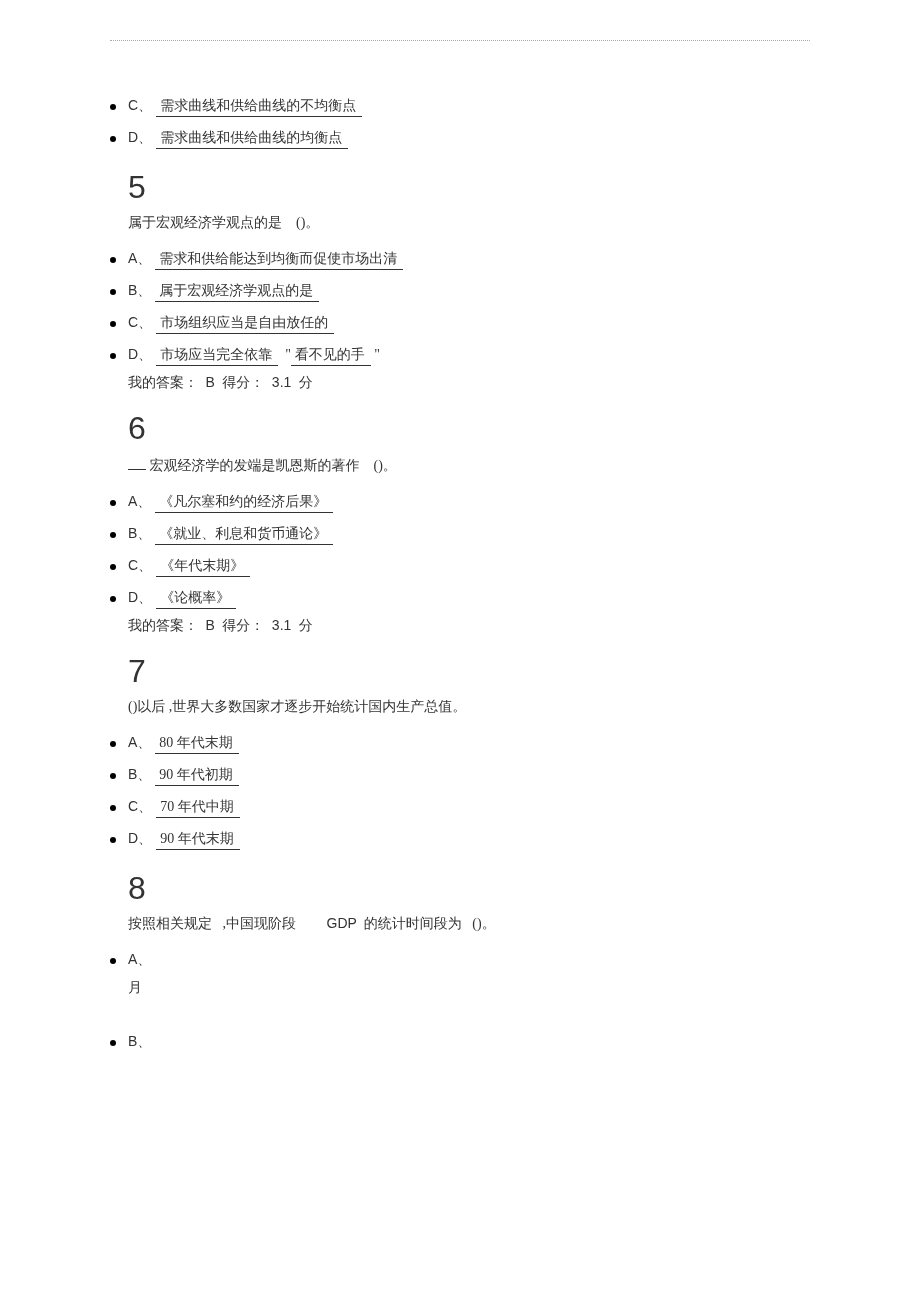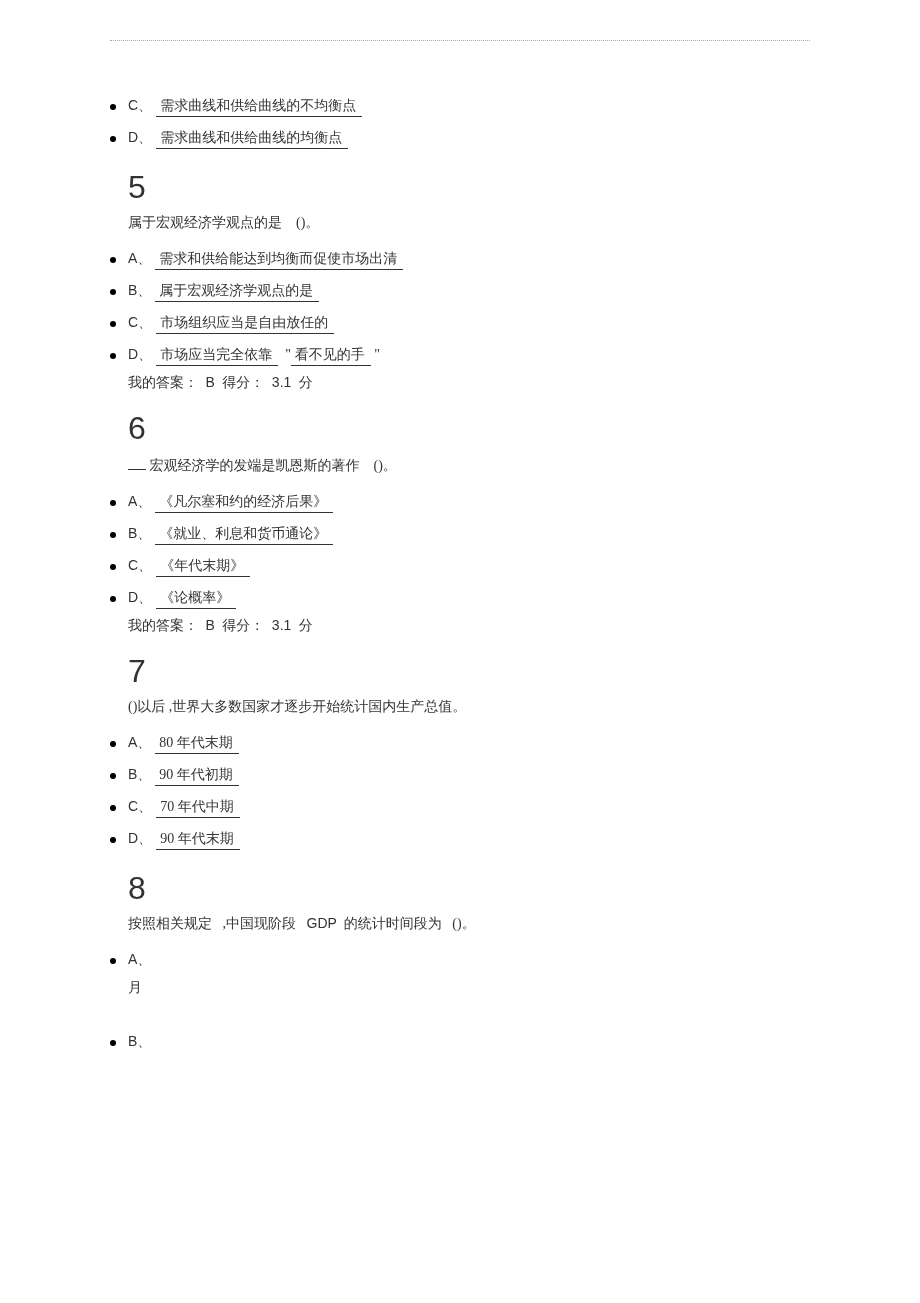--- a/index.html
+++ b/index.html
@@ -196,21 +196,21 @@
     <span class="bullet"></span>
     <span class="opt-letter">D、</span>
     <span class="opt-text">90 年代末期</span>
   </div>
 
 
   <div class="qnum">8</div>
   <div class="qtext">
     <span>按照相关规定</span>&nbsp;&nbsp;
     <span>,中国现阶段</span>&nbsp;&nbsp;
-    <span style="font-family:Arial,sans-serif;">GDP</span>&nbsp;
+    <span style="font-family:Arial,sans-serif;margin-left:20px;">GDP</span>&nbsp;
     <span>的统计时间段为</span>&nbsp;&nbsp;
     <span>()。</span>
   </div>
 
   <div class="opt-row">
     <span class="bullet"></span>
     <span class="opt-letter">A、</span>
   </div>
   <div class="plain-opt">月</div>
 

